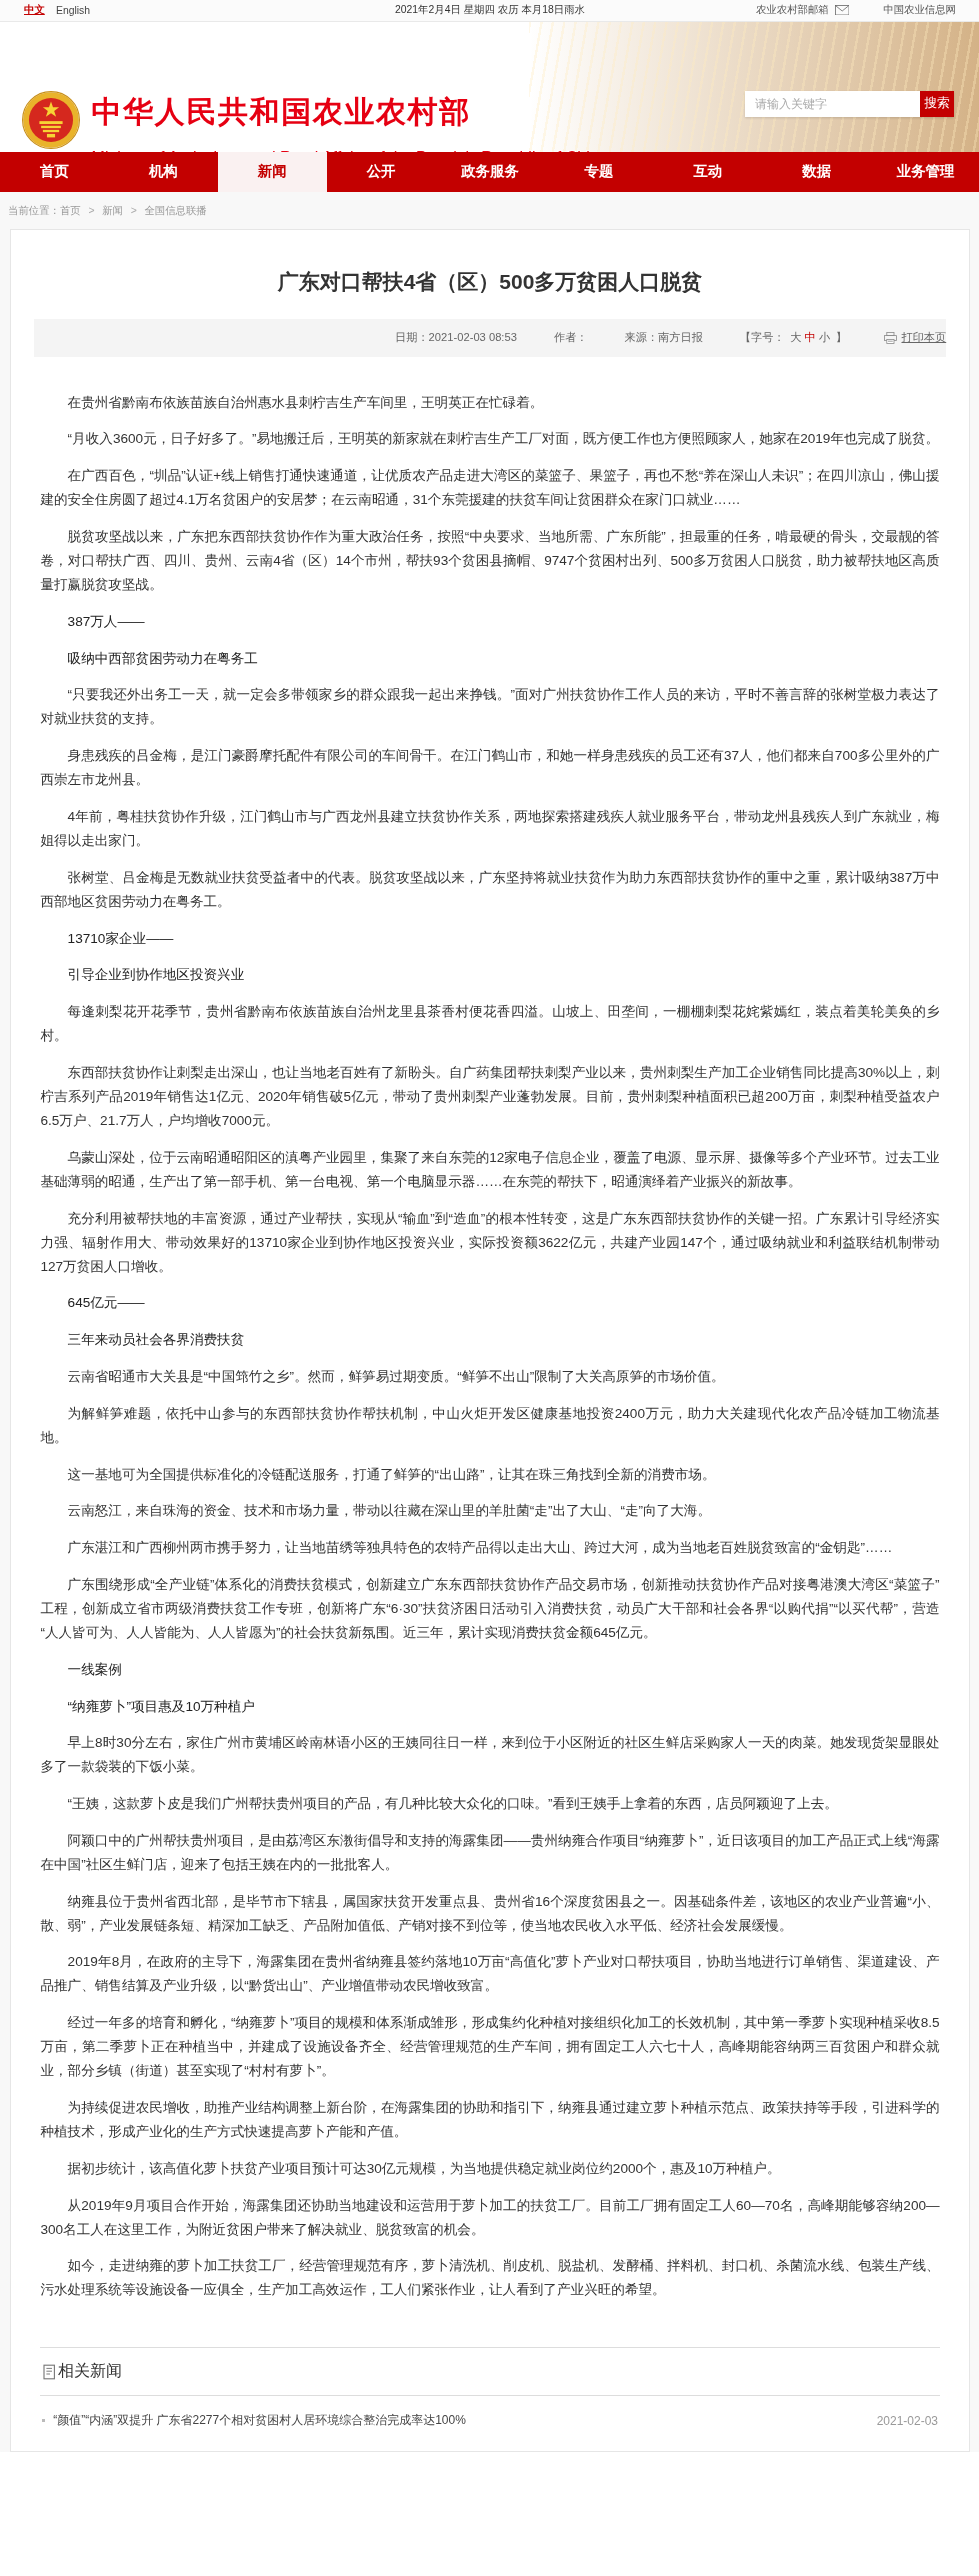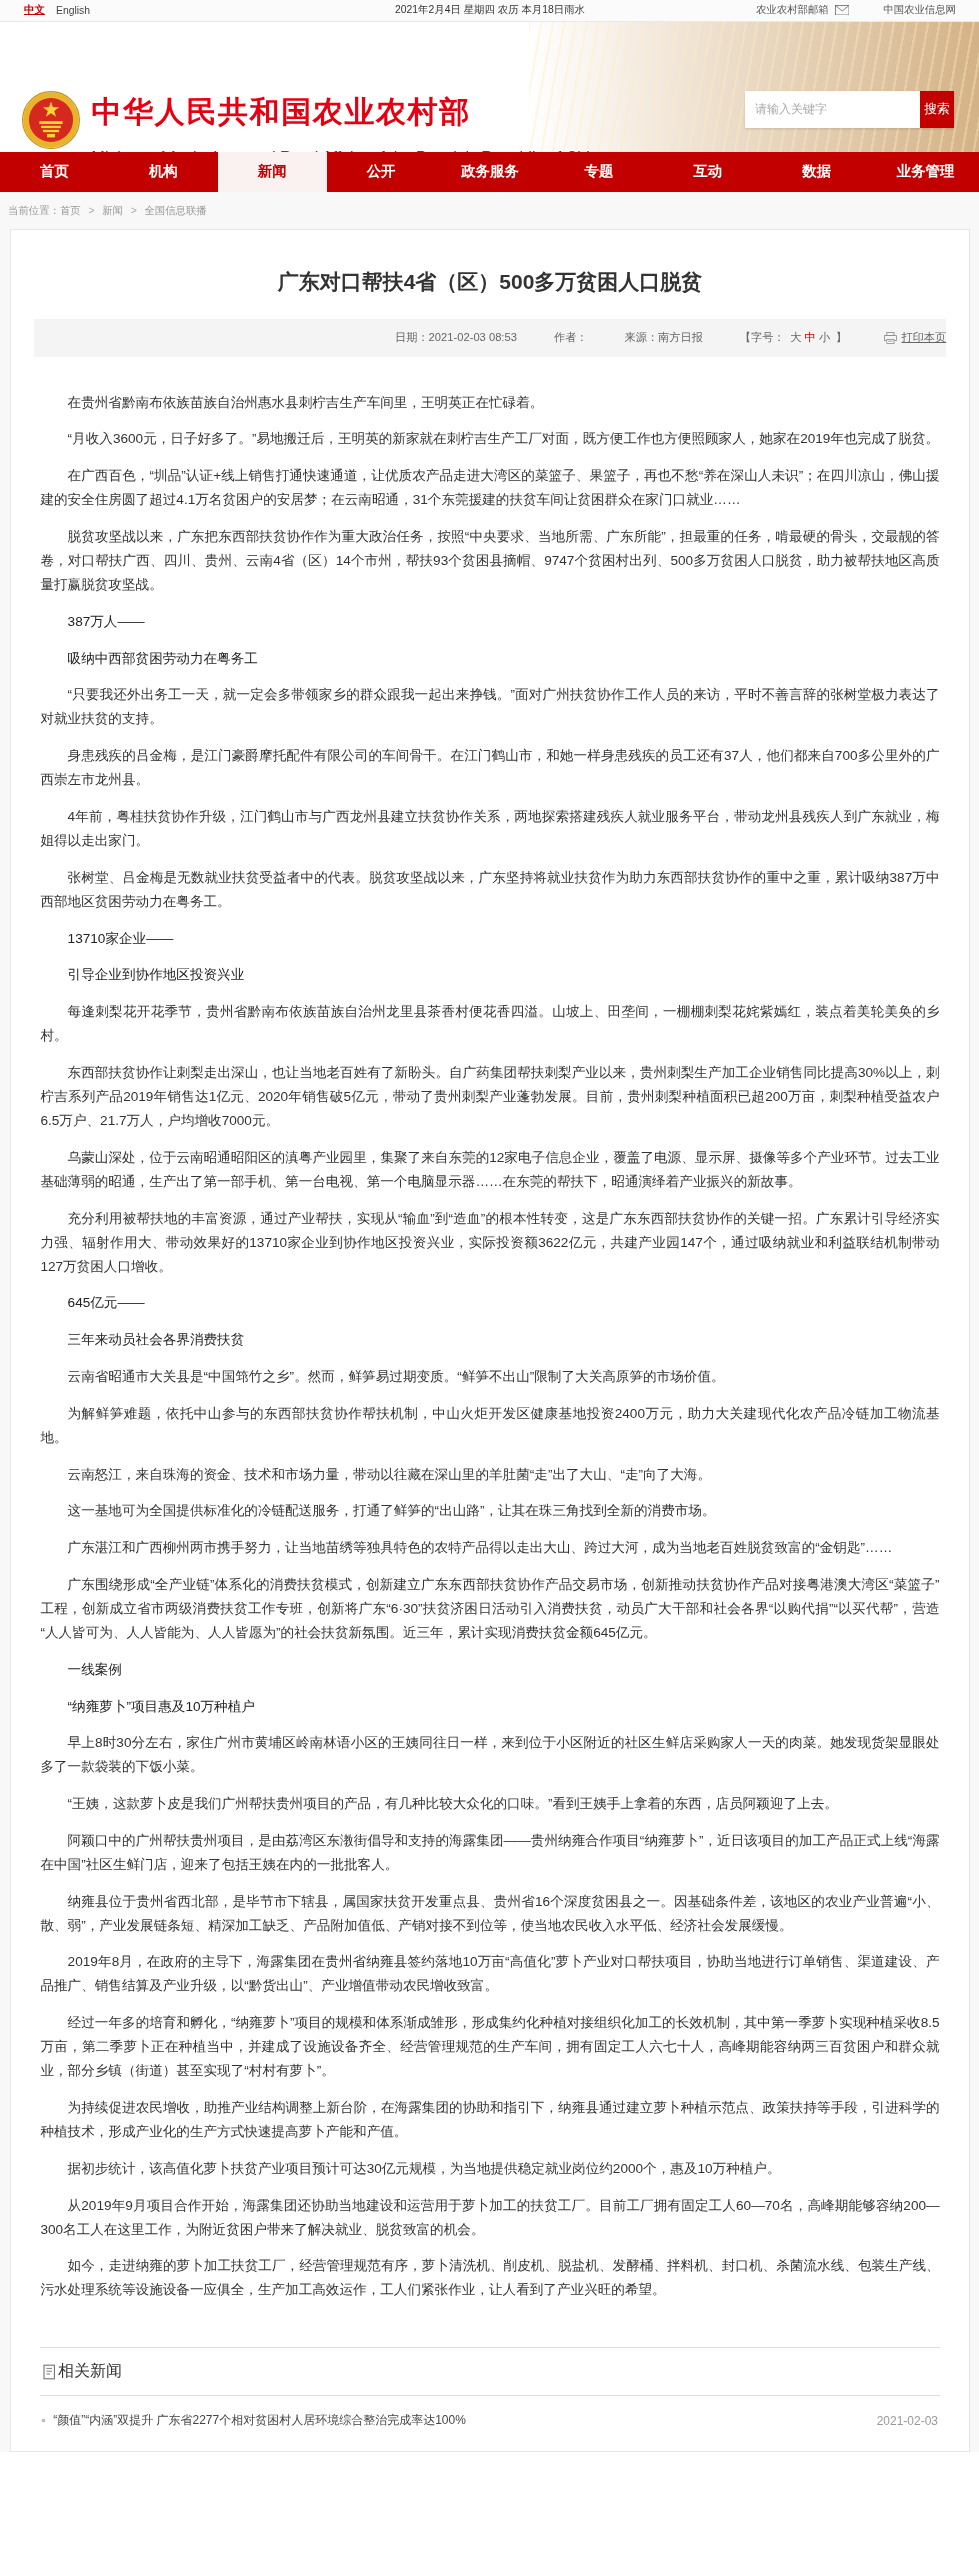--- a/index.html
+++ b/index.html
@@ -44,21 +44,21 @@
   .site-title {
     font-size:30px; font-weight:bold; color:var(--title-red,#e60012); letter-spacing:1.6px;
     text-shadow:-1.6px -1.6px 0 #fff,1.6px -1.6px 0 #fff,-1.6px 1.6px 0 #fff,1.6px 1.6px 0 #fff,0 1.6px 0 #fff,1.6px 0 0 #fff,0 -1.6px 0 #fff,-1.6px 0 0 #fff;
     line-height:34px; white-space:nowrap;
   }
   .site-subtitle {
     font-size:16px; color:var(--title-red,#e60012); margin-top:20px; white-space:nowrap;
     text-shadow:-0.8px -0.8px 0 #fff,0.8px -0.8px 0 #fff,-0.8px 0.8px 0 #fff,0.8px 0.8px 0 #fff;
   }
   .search-box {
-    position:absolute; right:25.6px; top:69px; display:flex; height:37px; width:209px;
+    position:absolute; right:25.6px; top:69px; display:flex; height:26px; width:209px;
     box-shadow:0 0.8px 2.4px rgba(0,0,0,.15);
   }
   .search-input {
     flex:1; border:none; outline:none; padding:0 9.6px; font-size:12px; color:#333; background:#fff;
   }
   .search-input::placeholder { color:#aaa; }
   .search-btn {
     width:42px; border:none; background:var(--accent,#c30000); color:#fff; font-size:12.8px; cursor:pointer;
   }
   
@@ -207,22 +207,22 @@
         <p class="subhead">13710家企业——</p>
         <p class="subhead">引导企业到协作地区投资兴业</p>
         <p class="para">每逢刺梨花开花季节，贵州省黔南布依族苗族自治州龙里县茶香村便花香四溢。山坡上、田垄间，一棚棚刺梨花姹紫嫣红，装点着美轮美奂的乡村。</p>
         <p class="para">东西部扶贫协作让刺梨走出深山，也让当地老百姓有了新盼头。自广药集团帮扶刺梨产业以来，贵州刺梨生产加工企业销售同比提高30%以上，刺柠吉系列产品2019年销售达1亿元、2020年销售破5亿元，带动了贵州刺梨产业蓬勃发展。目前，贵州刺梨种植面积已超200万亩，刺梨种植受益农户6.5万户、21.7万人，户均增收7000元。</p>
         <p class="para">乌蒙山深处，位于云南昭通昭阳区的滇粤产业园里，集聚了来自东莞的12家电子信息企业，覆盖了电源、显示屏、摄像等多个产业环节。过去工业基础薄弱的昭通，生产出了第一部手机、第一台电视、第一个电脑显示器……在东莞的帮扶下，昭通演绎着产业振兴的新故事。</p>
         <p class="para">充分利用被帮扶地的丰富资源，通过产业帮扶，实现从“输血”到“造血”的根本性转变，这是广东东西部扶贫协作的关键一招。广东累计引导经济实力强、辐射作用大、带动效果好的13710家企业到协作地区投资兴业，实际投资额3622亿元，共建产业园147个，通过吸纳就业和利益联结机制带动127万贫困人口增收。</p>
         <p class="subhead">645亿元——</p>
         <p class="subhead">三年来动员社会各界消费扶贫</p>
         <p class="para">云南省昭通市大关县是“中国筇竹之乡”。然而，鲜笋易过期变质。“鲜笋不出山”限制了大关高原笋的市场价值。</p>
         <p class="para">为解鲜笋难题，依托中山参与的东西部扶贫协作帮扶机制，中山火炬开发区健康基地投资2400万元，助力大关建现代化农产品冷链加工物流基地。</p>
+        <p class="para">这一基地可为全国提供标准化的冷链配送服务，打通了鲜笋的“出山路”，让其在珠三角找到全新的消费市场。</p>
         <p class="para">云南怒江，来自珠海的资金、技术和市场力量，带动以往藏在深山里的羊肚菌“走”出了大山、“走”向了大海。</p>
-        <p class="para">这一基地可为全国提供标准化的冷链配送服务，打通了鲜笋的“出山路”，让其在珠三角找到全新的消费市场。</p>
         <p class="para">广东湛江和广西柳州两市携手努力，让当地苗绣等独具特色的农特产品得以走出大山、跨过大河，成为当地老百姓脱贫致富的“金钥匙”……</p>
         <p class="para">广东围绕形成“全产业链”体系化的消费扶贫模式，创新建立广东东西部扶贫协作产品交易市场，创新推动扶贫协作产品对接粤港澳大湾区“菜篮子”工程，创新成立省市两级消费扶贫工作专班，创新将广东“6·30”扶贫济困日活动引入消费扶贫，动员广大干部和社会各界“以购代捐”“以买代帮”，营造“人人皆可为、人人皆能为、人人皆愿为”的社会扶贫新氛围。近三年，累计实现消费扶贫金额645亿元。</p>
         <p class="subhead">一线案例</p>
         <p class="subhead">“纳雍萝卜”项目惠及10万种植户</p>
         <p class="para">早上8时30分左右，家住广州市黄埔区岭南林语小区的王姨同往日一样，来到位于小区附近的社区生鲜店采购家人一天的肉菜。她发现货架显眼处多了一款袋装的下饭小菜。</p>
         <p class="para">“王姨，这款萝卜皮是我们广州帮扶贵州项目的产品，有几种比较大众化的口味。”看到王姨手上拿着的东西，店员阿颖迎了上去。</p>
         <p class="para">阿颖口中的广州帮扶贵州项目，是由荔湾区东漖街倡导和支持的海露集团——贵州纳雍合作项目“纳雍萝卜”，近日该项目的加工产品正式上线“海露在中国”社区生鲜门店，迎来了包括王姨在内的一批批客人。</p>
         <p class="para">纳雍县位于贵州省西北部，是毕节市下辖县，属国家扶贫开发重点县、贵州省16个深度贫困县之一。因基础条件差，该地区的农业产业普遍“小、散、弱”，产业发展链条短、精深加工缺乏、产品附加值低、产销对接不到位等，使当地农民收入水平低、经济社会发展缓慢。</p>
         <p class="para">2019年8月，在政府的主导下，海露集团在贵州省纳雍县签约落地10万亩“高值化”萝卜产业对口帮扶项目，协助当地进行订单销售、渠道建设、产品推广、销售结算及产业升级，以“黔货出山”、产业增值带动农民增收致富。</p>
         <p class="para">经过一年多的培育和孵化，“纳雍萝卜”项目的规模和体系渐成雏形，形成集约化种植对接组织化加工的长效机制，其中第一季萝卜实现种植采收8.5万亩，第二季萝卜正在种植当中，并建成了设施设备齐全、经营管理规范的生产车间，拥有固定工人六七十人，高峰期能容纳两三百贫困户和群众就业，部分乡镇（街道）甚至实现了“村村有萝卜”。</p>

